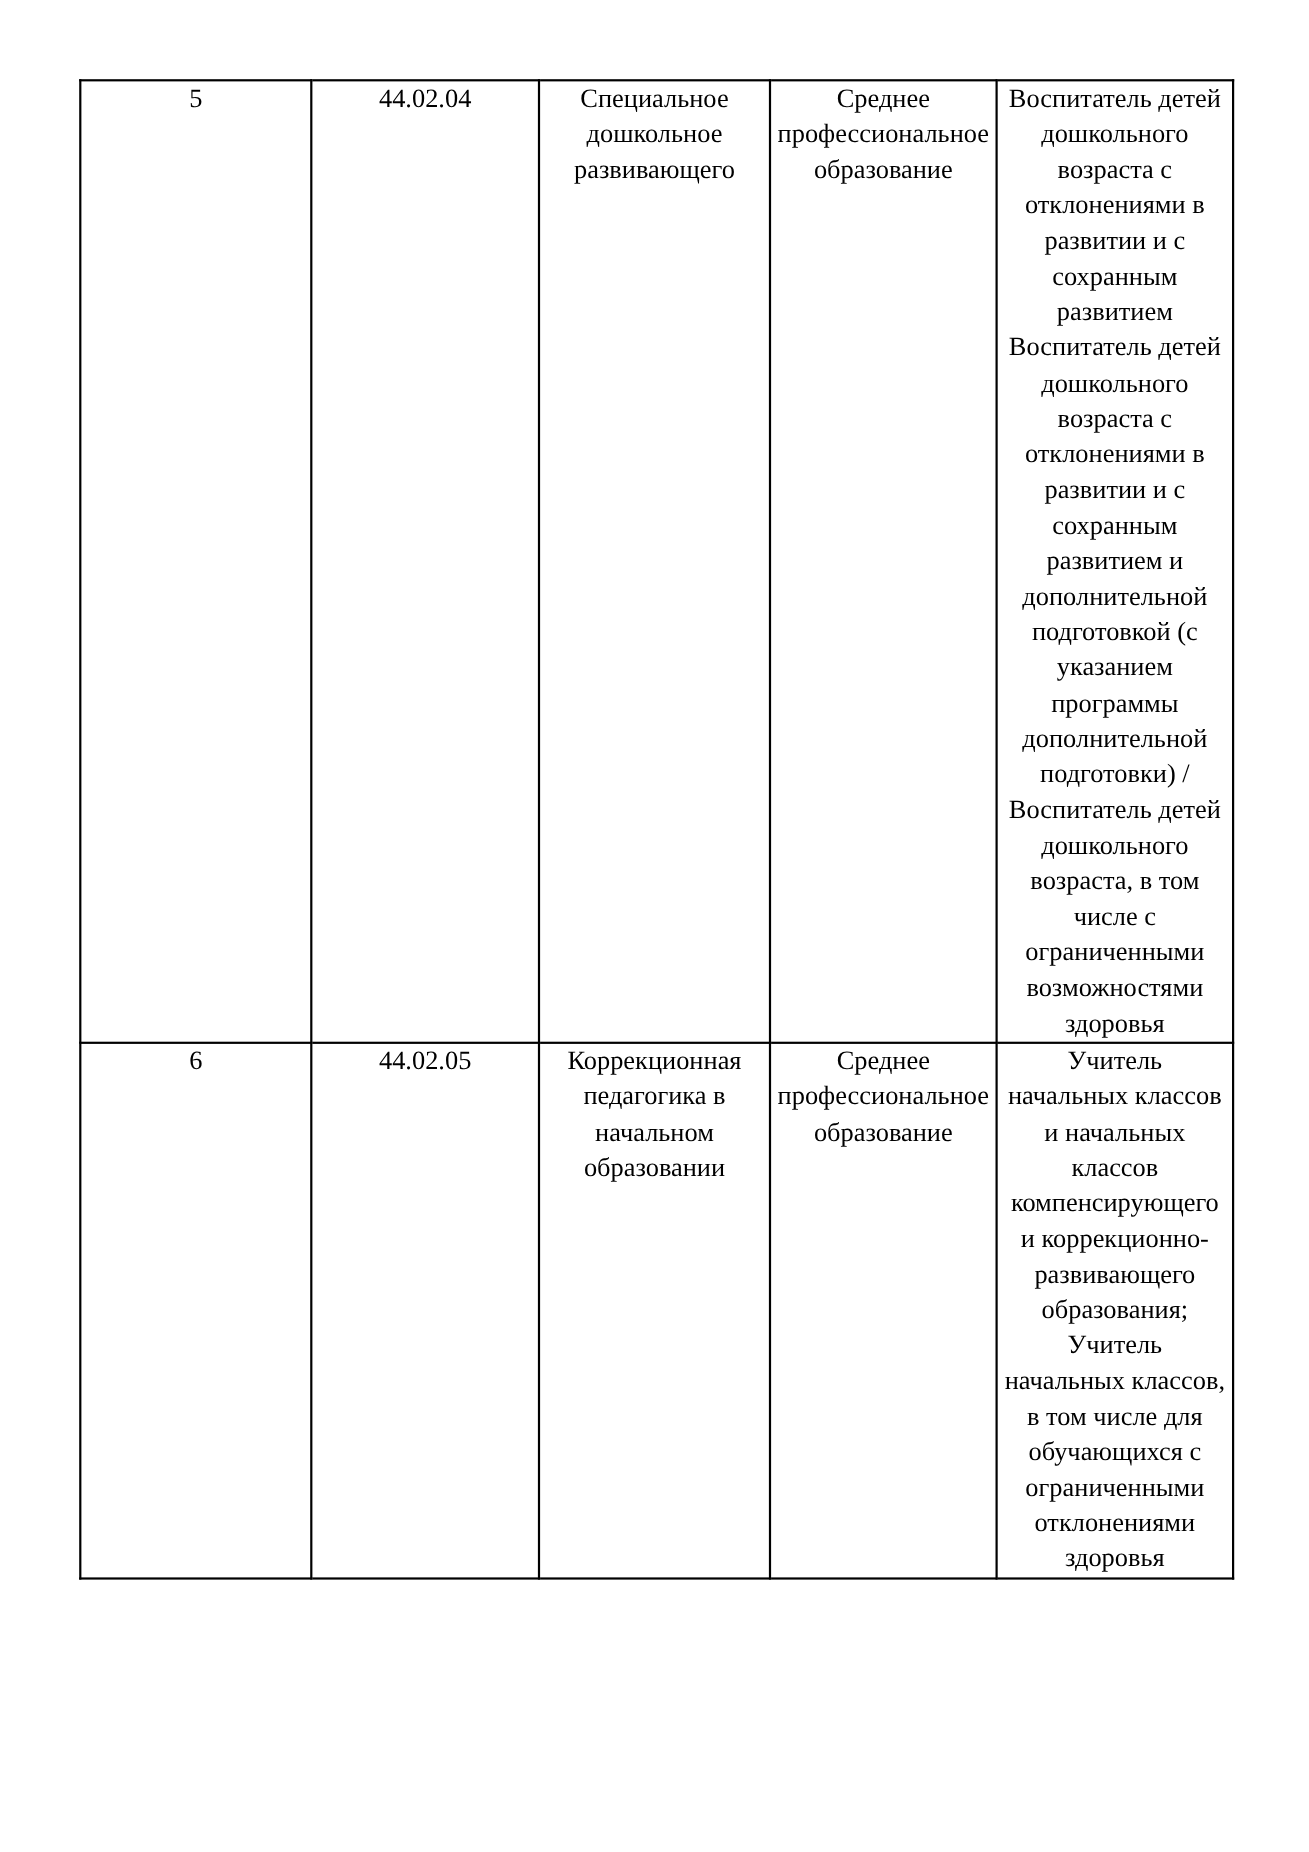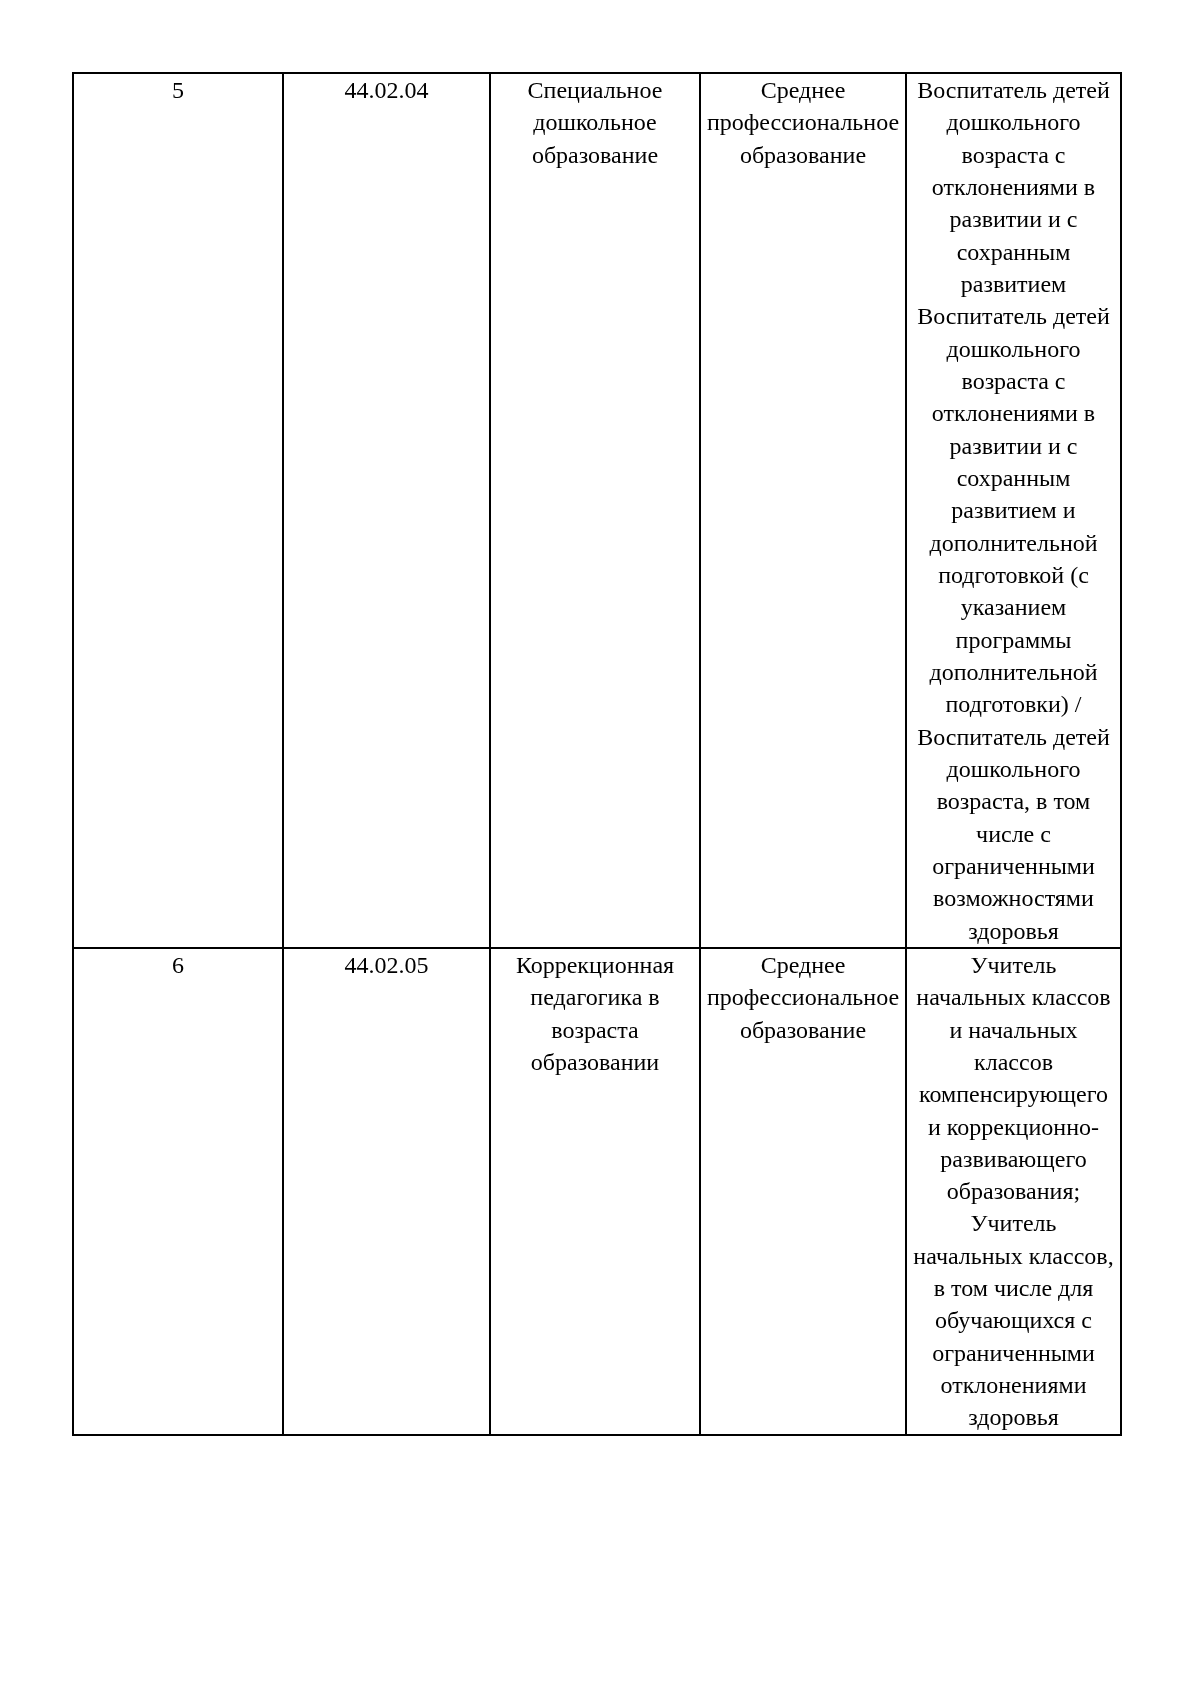--- a/index.html
+++ b/index.html
@@ -48,21 +48,21 @@
       <col style="width:210px">
       <col style="width:206px">
       <col style="width:215px">
     </colgroup>
     <tbody>
       <tr class="row-first">
         <td>5</td>
         <td>44.02.04</td>
         <td>Специальное
 дошкольное
-образование</td>
+развивающего</td>
         <td>Среднее
 профессиональное
 образование</td>
         <td>Воспитатель детей
 дошкольного
 возраста с
 отклонениями в
 развитии и с
 сохранным
 развитием
@@ -85,21 +85,21 @@
 числе с
 ограниченными
 возможностями
 здоровья</td>
       </tr>
       <tr class="row-second">
         <td>6</td>
         <td>44.02.05</td>
         <td>Коррекционная
 педагогика в
-возраста
+начальном
 образовании</td>
         <td>Среднее
 профессиональное
 образование</td>
         <td>Учитель
 начальных классов
 и начальных
 классов
 компенсирующего
 и коррекционно-

